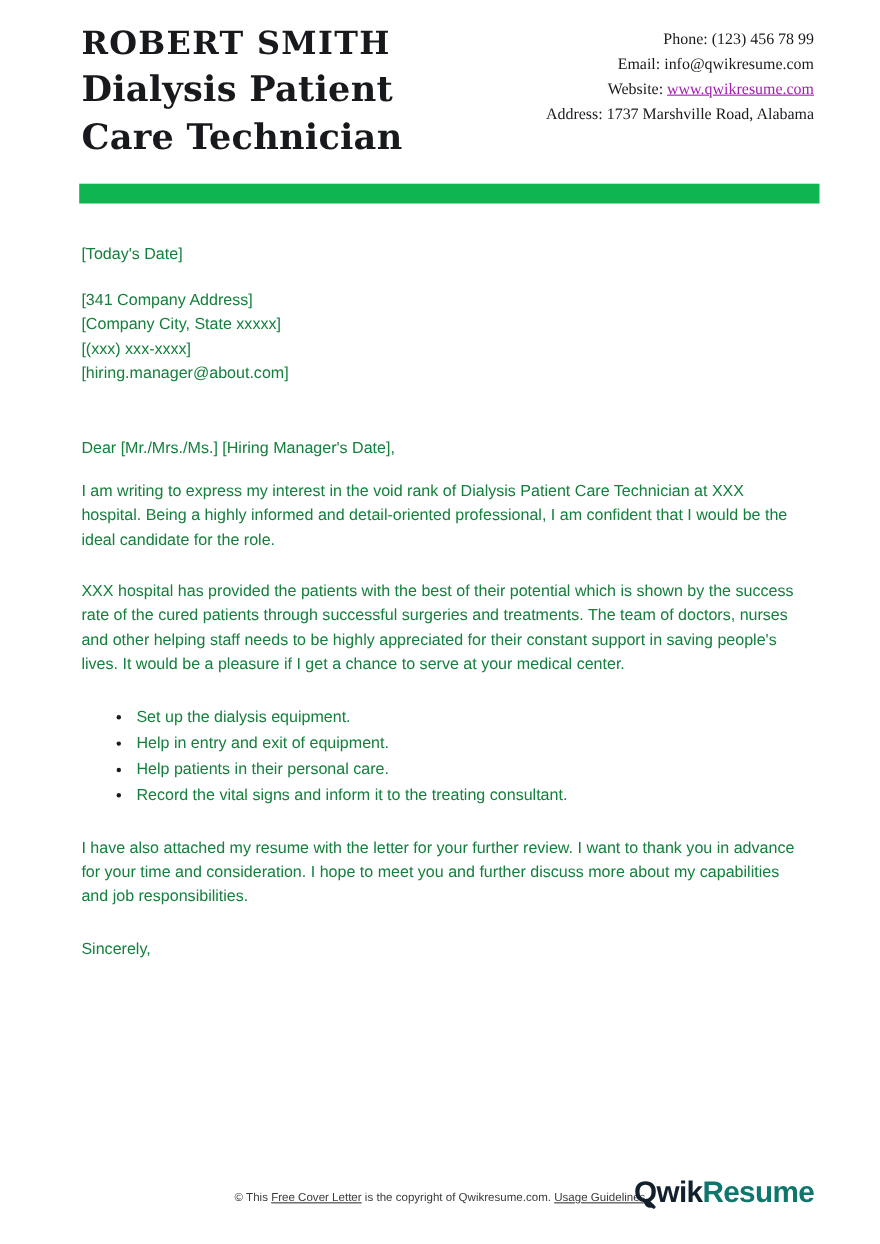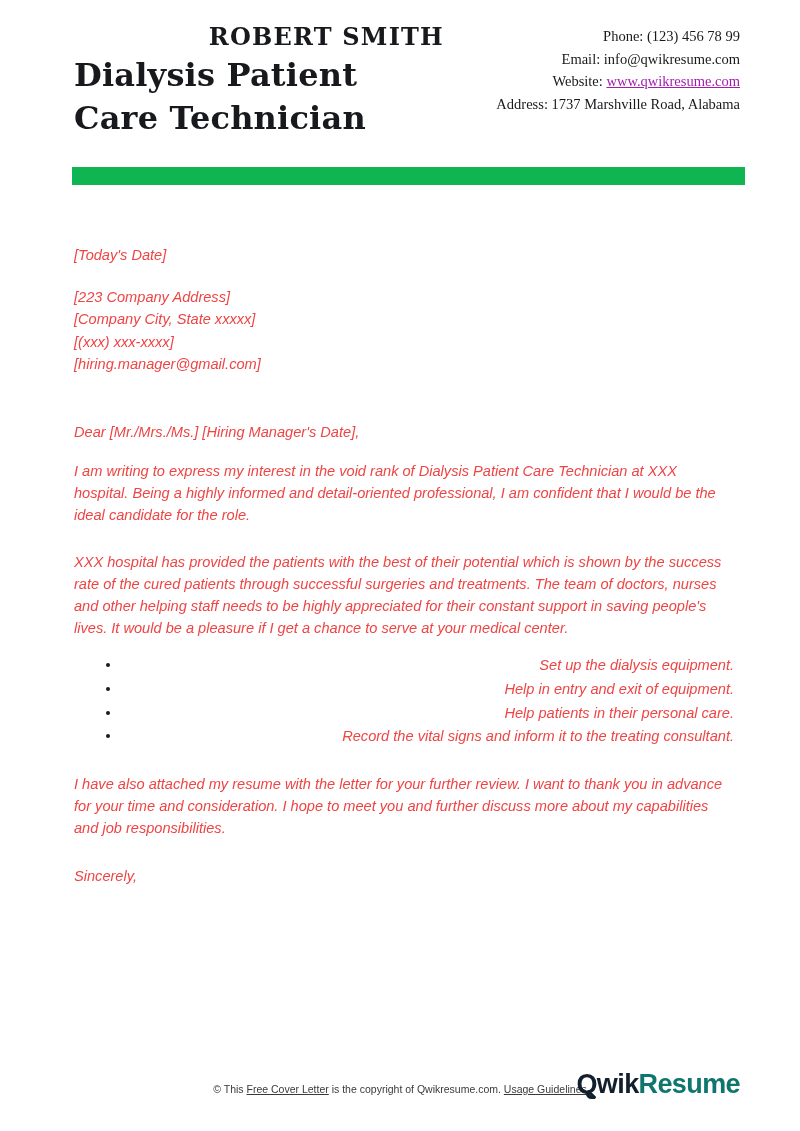--- a/index.html
+++ b/index.html
@@ -32,27 +32,26 @@
     justify-content: space-between;
     align-items: flex-start;
   }
 
   .identity {
     max-width: 370px;
   }
   .full-name {
     font-family: "DejaVu Serif", serif;
     font-weight: bold;
-    font-size: 24px;
+    font-size: 29px;
     letter-spacing: 1.2px;
     color: #17191c;
     line-height: 1.22;
     margin: 0 0 3px 0;
     white-space: nowrap;
-    text-align: right;
   }
   .job-title {
     font-family: "DejaVu Serif", serif;
     font-weight: bold;
     font-size: 32px;
     color: #17191c;
     line-height: 1.33;
     margin: 0;
     letter-spacing: 0.2px;
   }
@@ -80,55 +79,53 @@
     top: 167px;
     width: 673px;
     height: 18px;
     background: #0fb551;
   }
 
   
   .letter {
     position: absolute;
     left: 74px;
-    top: 244px;
+    top: 220px;
     width: 660px;
     font-size: 14.6px;
     line-height: 1.52;
-    color: #ef4444;
-    font-style: italic;
+    color: #15803d;
   }
 
   .date-block { margin: 0 0 20px 0; }
 
   .recipient-block {
     margin: 0 0 46px 0;
   }
   .recipient-block div { line-height: 1.52; }
 
   .salutation { margin: 0 0 17px 0; }
 
   .para {
     margin: 0 0 24px 0;
     text-align: left;
   }
-  .para.tight { margin-bottom: 15px; }
+  .para.tight { margin-bottom: 26px; }
 
   .resp-intro { margin: 0 0 14px 0; }
 
   ul.duties {
     list-style: none;
     margin: 0 0 24px 0;
     padding: 0;
   }
   ul.duties li {
     position: relative;
     padding-left: 50px;
     line-height: 1.62;
-    text-align: right;
   }
   ul.duties li .bullet {
     position: absolute;
     left: 32px;
     top: 9px;
     width: 4px;
     height: 4px;
     border-radius: 50%;
     background: #1b1b1b;
   }
@@ -204,24 +201,24 @@
     </div>
   </div>
 
   <div class="green-bar"></div>
 
   <div class="letter">
 
     <div class="date-block">[Today's Date]</div>
 
     <div class="recipient-block">
-      <div>[223 Company Address]</div>
+      <div>[341 Company Address]</div>
       <div>[Company City, State xxxxx]</div>
       <div>[(xxx) xxx-xxxx]</div>
-      <div>[hiring.manager@gmail.com]</div>
+      <div>[hiring.manager@about.com]</div>
     </div>
 
     <div class="salutation">Dear [Mr./Mrs./Ms.] [Hiring Manager's Date],</div>
 
     <p class="para">I am writing to express my interest in the void rank of Dialysis Patient Care Technician at XXX hospital. Being a highly informed and detail-oriented professional, I am confident that I would be the ideal candidate for the role.</p>
 
     <p class="para tight">XXX hospital has provided the patients with the best of their potential which is shown by the success rate of the cured patients through successful surgeries and treatments. The team of doctors, nurses and other helping staff needs to be highly appreciated for their constant support in saving people's lives. It would be a pleasure if I get a chance to serve at your medical center.</p>
 
 
     <ul class="duties">

